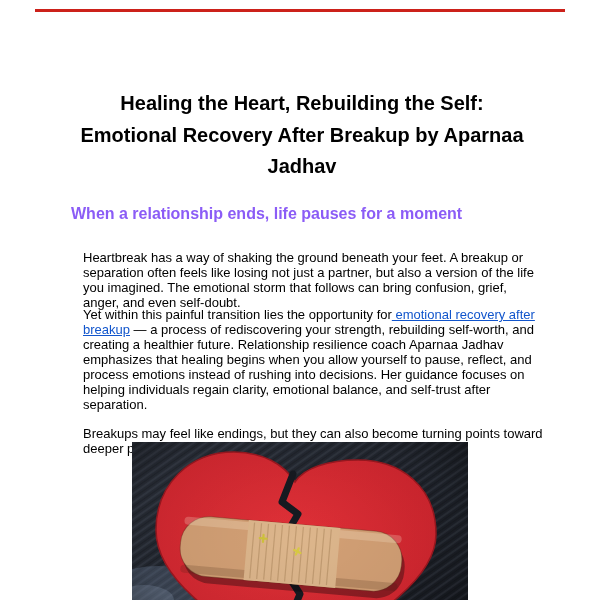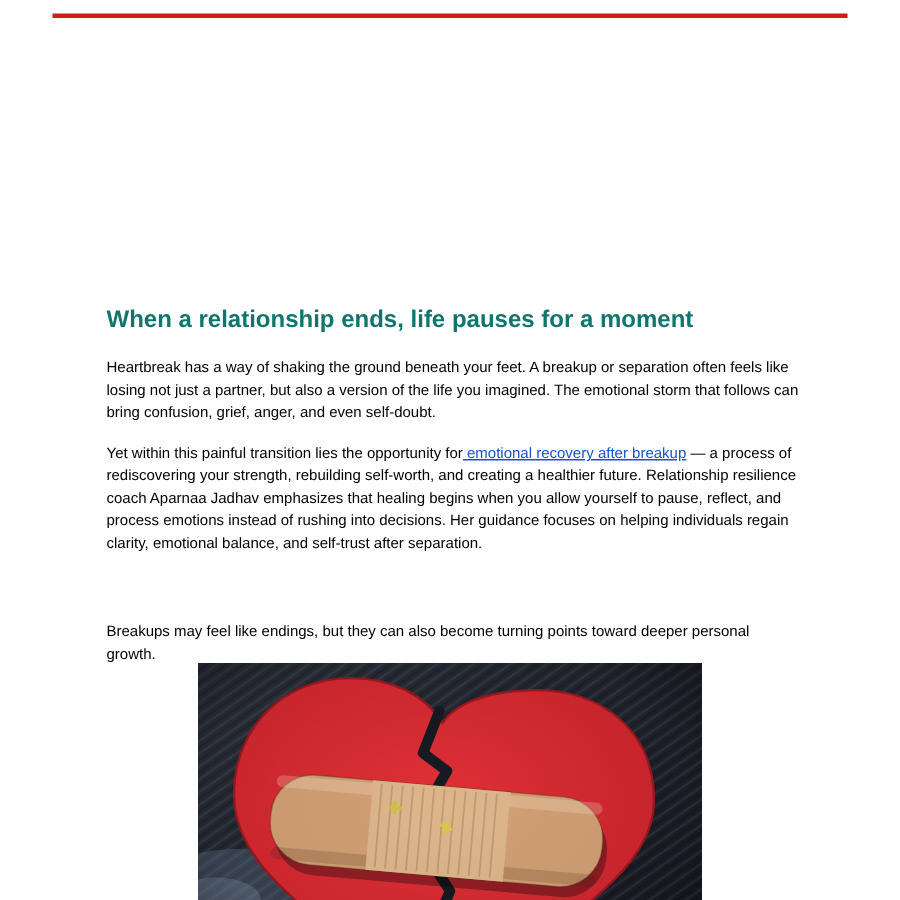--- a/index.html
+++ b/index.html
@@ -25,27 +25,27 @@
     font-weight:bold;
     text-align:center;
     color:#000;
   }
   .section-heading{
     position:absolute;
     left:71px;top:203px;width:462px;
     margin:0;
     font-size:16px;line-height:22px;
     font-weight:bold;
-    color:#0f766e;
+    color:#8b5cf6;
   }
   .body-par{
     position:absolute;
     left:71px;width:462px;
-    margin:0;
-    font-size:10px;line-height:15px;
+    margin:12px;
+    font-size:13px;line-height:15px;
     color:#000;
   }
   .p1{top:238px;}
   .p2{top:295px;}
   .p3{top:414px;}
   .doc-link{
     color:#1155cc;
     cursor:pointer;
   }
   .photo{
@@ -57,20 +57,21 @@
   }
   .photo svg{display:block;}
 </style>
 </head>
 <body>
 
 <div class="page">
 
   <div class="top-rule" style="background: rgb(204, 33, 26);"></div>
 
+  <h1 class="doc-title">Healing the Heart, Rebuilding the Self: Emotional Recovery After Breakup by Aparnaa Jadhav</h1>
 
   <h2 class="section-heading">When a relationship ends, life pauses for a moment</h2>
 
   <p class="body-par p1">Heartbreak has a way of shaking the ground beneath your feet. A breakup or separation often feels like losing not just a partner, but also a version of the life you imagined. The emotional storm that follows can bring confusion, grief, anger, and even self-doubt.</p>
 
   <p class="body-par p2"><span>Yet within this painful transition lies the opportunity for</span><a class="doc-link" href="#" style="color: rgb(17, 85, 204);"> emotional recovery after breakup</a><span> — a process of rediscovering your strength, rebuilding self-worth, and creating a healthier future. Relationship resilience coach Aparnaa Jadhav emphasizes that healing begins when you allow yourself to pause, reflect, and process emotions instead of rushing into decisions. Her guidance focuses on helping individuals regain clarity, emotional balance, and self-trust after separation.</span></p>
 
   <p class="body-par p3">Breakups may feel like endings, but they can also become turning points toward deeper personal growth.</p>
 
   <div class="photo" aria-label="Broken red fabric heart mended with an adhesive bandage on dark denim background">

